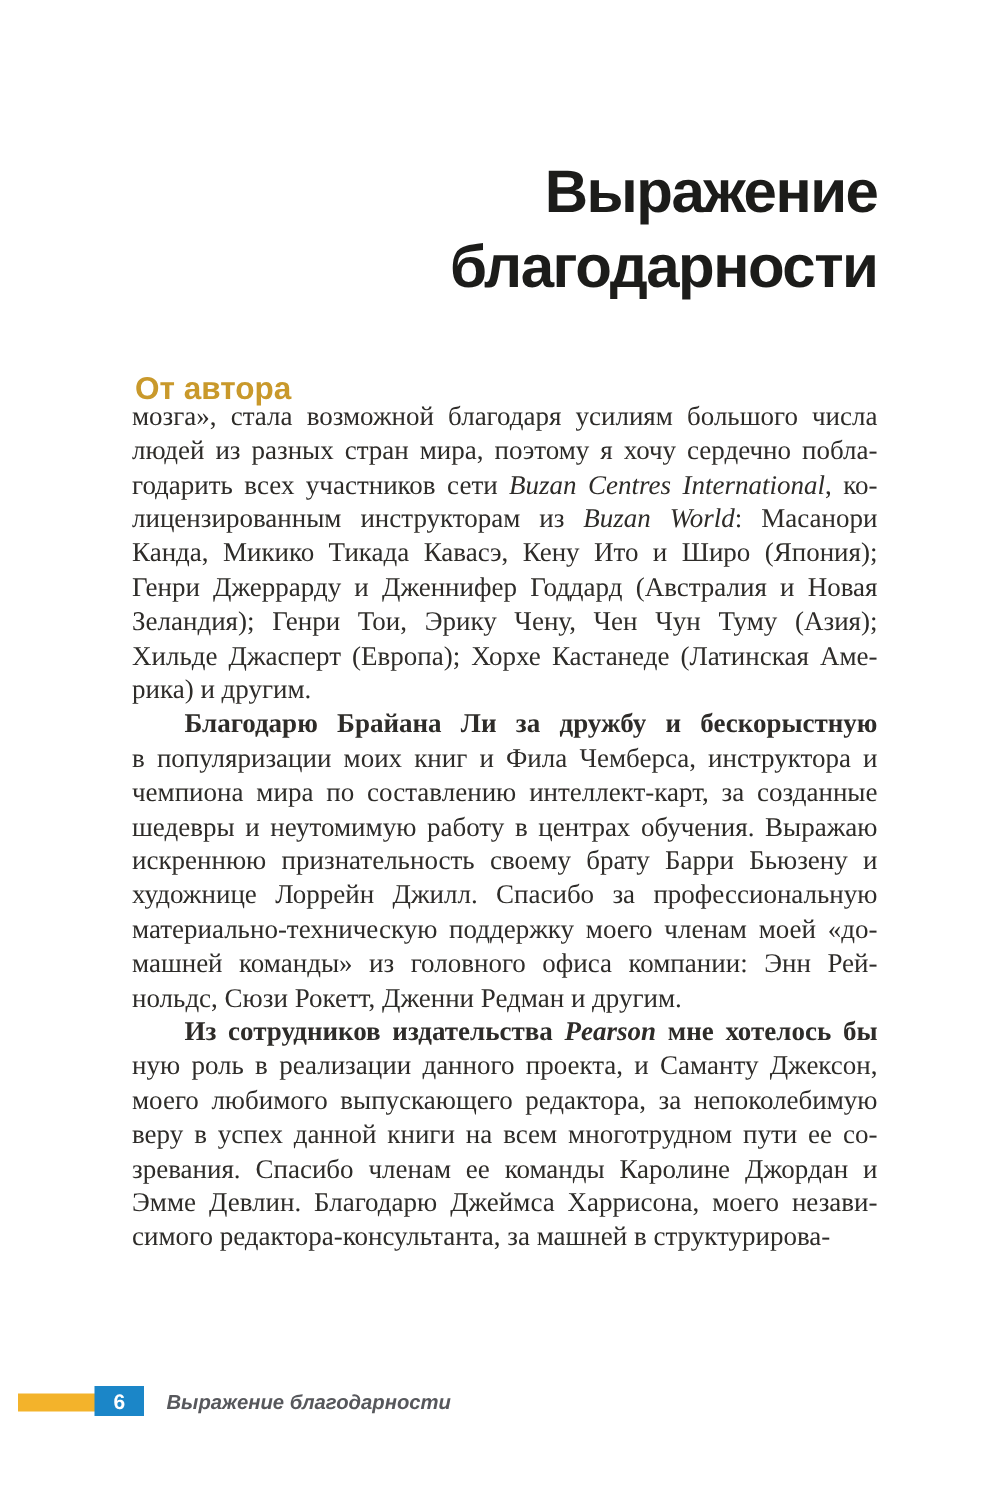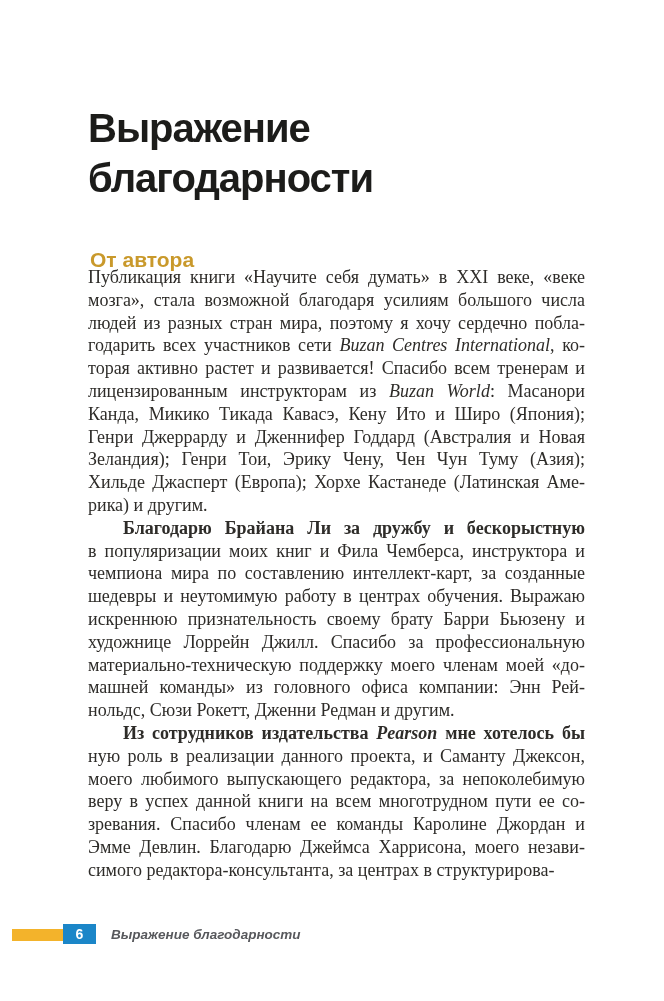--- a/index.html
+++ b/index.html
@@ -17,21 +17,21 @@
   }
   .page{
     position:relative;
     width:664px;height:1001px;
     background:#ffffff;
   }
   
   .chapter-title{
     position:absolute;
     left:88px;top:76px;width:497px;
-    text-align:left;
+    text-align:right;
     font-family:"Liberation Sans", sans-serif;
     font-weight:bold;
     font-size:40px;
     line-height:50px;
     letter-spacing:-1px;
     color:#1c1c1a;
   }
   .chapter-title .t-line{display:block;}
   
   .section-heading{
@@ -104,25 +104,23 @@
 
   <h1 class="chapter-title">
     <span class="t-line">Выражение</span>
     <span class="t-line">благодарности</span>
   </h1>
 
   <h2 class="section-heading">От автора</h2>
 
   <div class="body-text">
       <div class="paragraph">
-        <div class="line">Публикация книги «Научите себя думать» в XXI веке, «веке</div>
         <div class="line">мозга», стала возможной благодаря усилиям большого числа</div>
         <div class="line">людей из разных стран мира, поэтому я хочу сердечно побла-</div>
         <div class="line">годарить всех участников сети <i>Buzan Centres International</i>, ко-</div>
-        <div class="line">торая активно растет и развивается! Спасибо всем тренерам и</div>
         <div class="line">лицензированным инструкторам из <i>Buzan World</i>: Масанори</div>
         <div class="line">Канда, Микико Тикада Кавасэ, Кену Ито и Широ (Япония);</div>
         <div class="line">Генри Джеррарду и Дженнифер Годдард (Австралия и Новая</div>
         <div class="line">Зеландия); Генри Тои, Эрику Чену, Чен Чун Туму (Азия);</div>
         <div class="line">Хильде Джасперт (Европа); Хорхе Кастанеде (Латинская Аме-</div>
         <div class="line last">рика) и другим.</div>
       </div>
       <div class="paragraph">
         <div class="line indent">Благодарю Брайана Ли за дружбу и бескорыстную помощь</div>
         <div class="line">в популяризации моих книг и Фила Чемберса, инструктора и</div>
@@ -134,21 +132,21 @@
         <div class="line">машней команды» из головного офиса компании: Энн Рей-</div>
         <div class="line last">нольдс, Сюзи Рокетт, Дженни Редман и другим.</div>
       </div>
       <div class="paragraph">
         <div class="line indent">Из сотрудников издательства <i>Pearson</i> мне хотелось бы по-</div>
         <div class="line">ную роль в реализации данного проекта, и Саманту Джексон,</div>
         <div class="line">моего любимого выпускающего редактора, за непоколебимую</div>
         <div class="line">веру в успех данной книги на всем многотрудном пути ее со-</div>
         <div class="line">зревания. Спасибо членам ее команды Каролине Джордан и</div>
         <div class="line">Эмме Девлин. Благодарю Джеймса Харрисона, моего незави-</div>
-        <div class="line last">симого редактора-консультанта, за центрах в структурирова-</div>
+        <div class="line last">симого редактора-консультанта, за машней в структурирова-</div>
       </div>
     </div>
 
   <div class="footer">
     <div class="footer-bar"></div>
     <div class="footer-pagebox">6</div>
     <div class="footer-title">Выражение благодарности</div>
   </div>
 
 </div>

